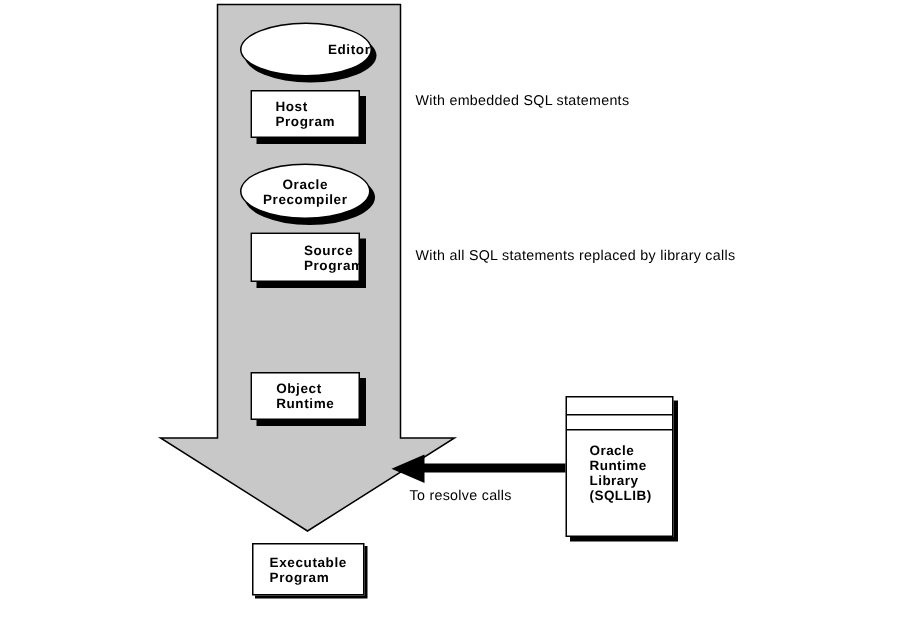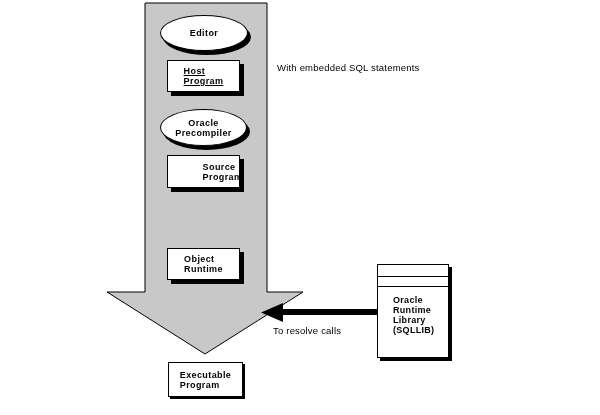--- a/index.html
+++ b/index.html
@@ -26,22 +26,22 @@
     font-weight: bold;
     letter-spacing: 0.4px;
     line-height: 10px;
     box-sizing: border-box;
   }
   .node .lbl { white-space: pre-line; }
   .ellipse { border-radius: 50%; box-shadow: 3px 4px 0 #000; text-align: center; }
   .rectn   { box-shadow: 4px 4px 0 #000; }
   .rectn .lbl { text-align: left; }
 
-  #node-editor      { left: 160px; top: 15px;  width: 88px; height: 36px; }
-  #node-host        { left: 167px; top: 60px;  width: 73px; height: 32px; text-decoration: underline; }
+  #node-editor      { left: 160px; top: 15px;  width: 88px; height: 36px; justify-content: flex-end; }
+  #node-host        { left: 167px; top: 60px;  width: 73px; height: 32px; }
   #node-precompiler { left: 160px; top: 109px; width: 87px; height: 37px; }
   #node-source      { left: 167px; top: 155px; width: 73px; height: 33px; padding-left: 38px; }
   #node-compiler    { left: 161px; top: 202px; width: 87px; height: 36px; }
   #node-object      { left: 167px; top: 248px; width: 73px; height: 32px; }
   #node-linker      { left: 162px; top: 298px; width: 88px; height: 34px; }
   #node-executable  { left: 168px; top: 362px; width: 75px; height: 35px; box-shadow: 2px 2px 0 #000; }
 
   
   .annot {
     position: absolute;
@@ -112,20 +112,21 @@
 Runtime</span>
   </div>
 
 
   <div class="node rectn" id="node-executable">
     <span class="lbl">Executable
 Program</span>
   </div>
 
   <div class="annot" id="annot-host">With embedded SQL statements</div>
+  <div class="annot" id="annot-source">With all SQL statements replaced by library calls</div>
   <div class="annot" id="annot-linker">To resolve calls</div>
 
   <div id="library">
     <div class="band"></div>
     <div class="band band2"></div>
     <div class="lbl">Oracle
 Runtime
 Library
 (SQLLIB)</div>
   </div>

